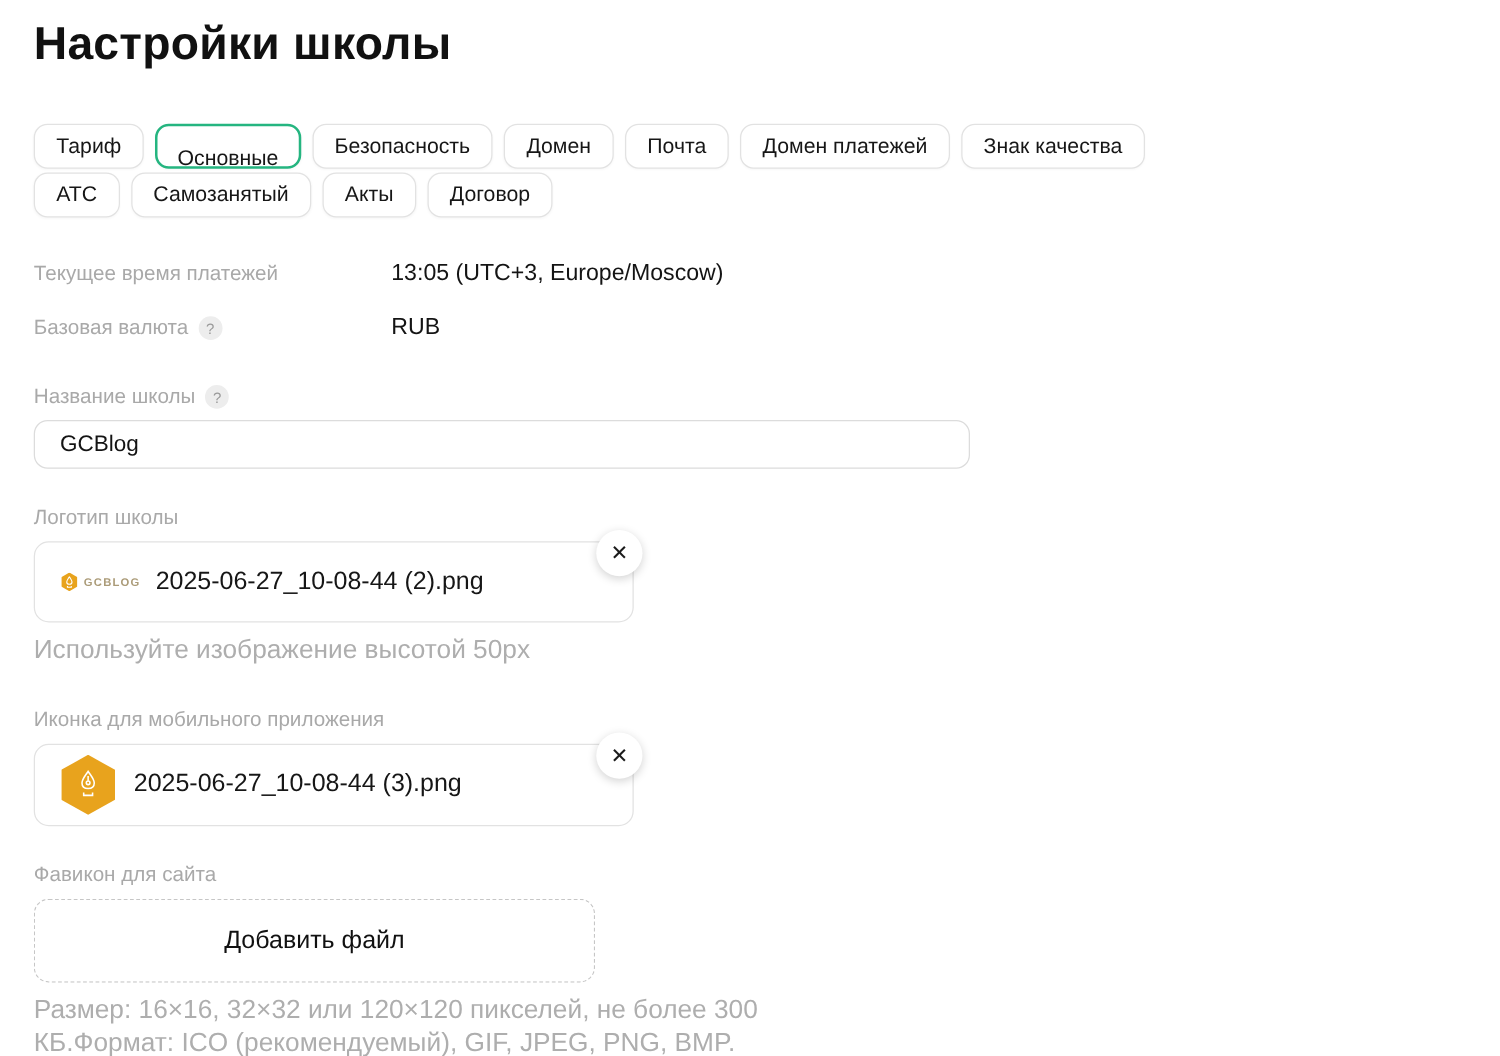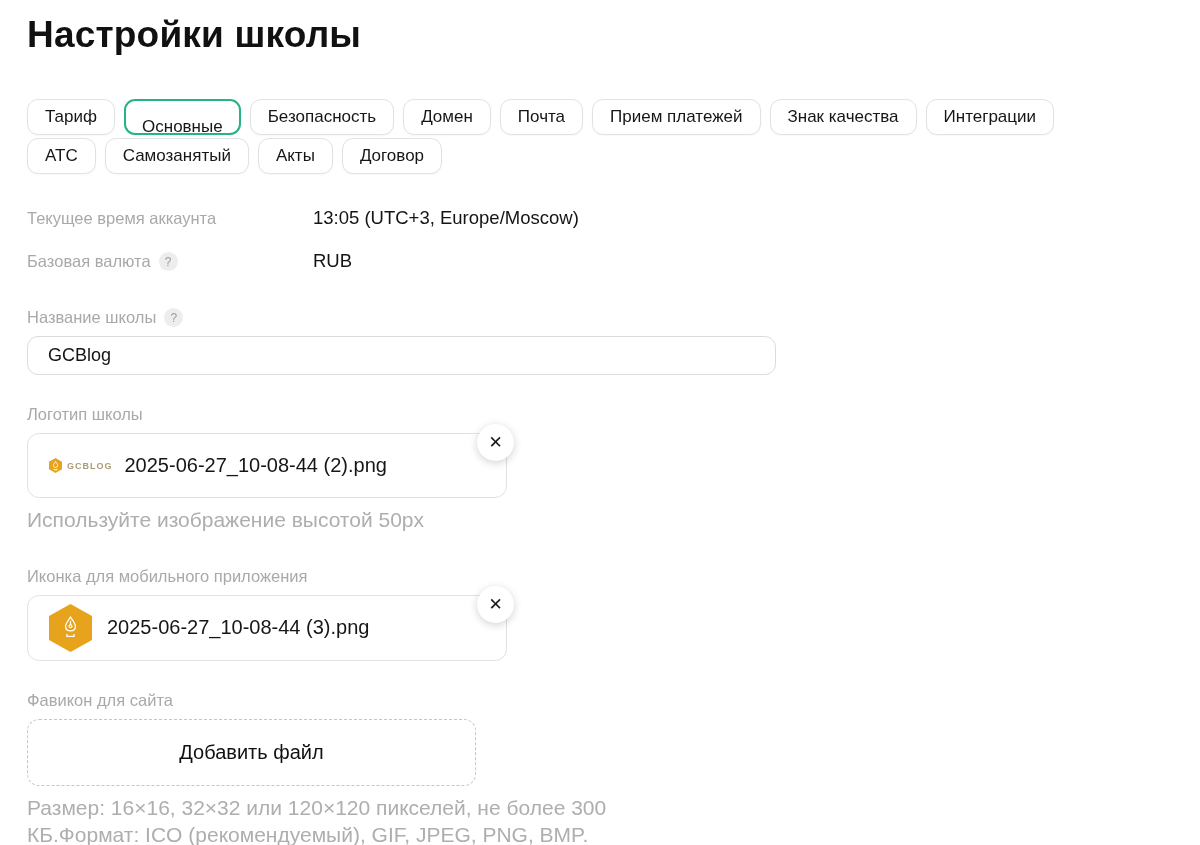--- a/index.html
+++ b/index.html
@@ -182,35 +182,34 @@
 
   <h1 class="page-title">Настройки школы</h1>
 
   <nav class="tabs">
     <div class="tab-row">
       <button class="tab">Тариф</button>
       <button class="tab active">Основные</button>
       <button class="tab">Безопасность</button>
       <button class="tab">Домен</button>
       <button class="tab">Почта</button>
-      <button class="tab">Прием платежей</button>
+      <button class="tab">Домен платежей</button>
       <button class="tab">Знак качества</button>
-      <button class="tab">Интеграции</button>
     </div>
     <div class="tab-row">
       <button class="tab">АТС</button>
       <button class="tab">Самозанятый</button>
       <button class="tab">Акты</button>
       <button class="tab">Договор</button>
     </div>
   </nav>
 
   <div class="info-block">
     <div class="info-row">
-      <div class="info-label">Текущее время аккаунта</div>
+      <div class="info-label">Текущее время платежей</div>
       <div class="info-value">13:05 (UTC+3, Europe/Moscow)</div>
     </div>
     <div class="info-row">
       <div class="info-label">
         <span>Базовая валюта</span>
         <span class="help">?</span>
       </div>
       <div class="info-value">RUB</div>
     </div>
   </div>

